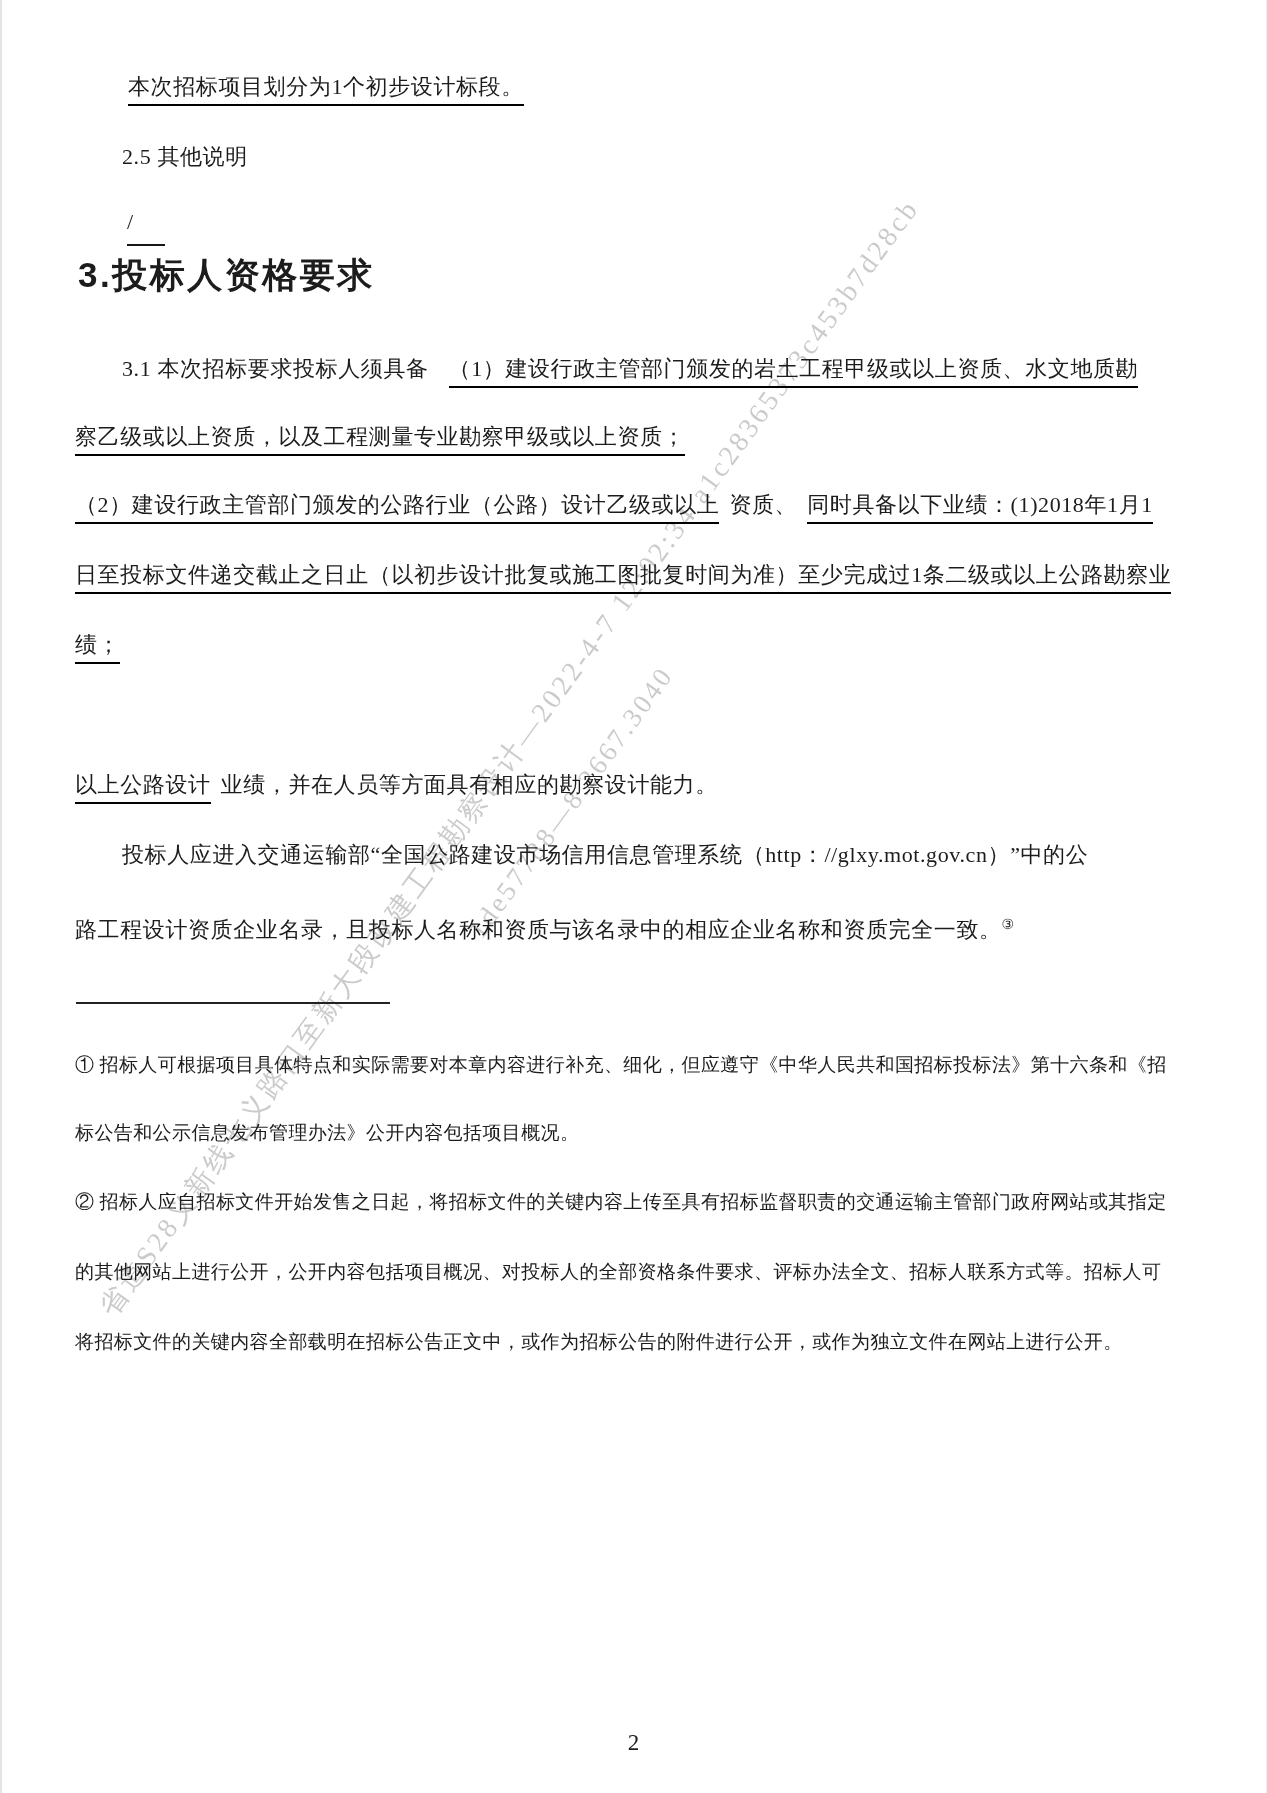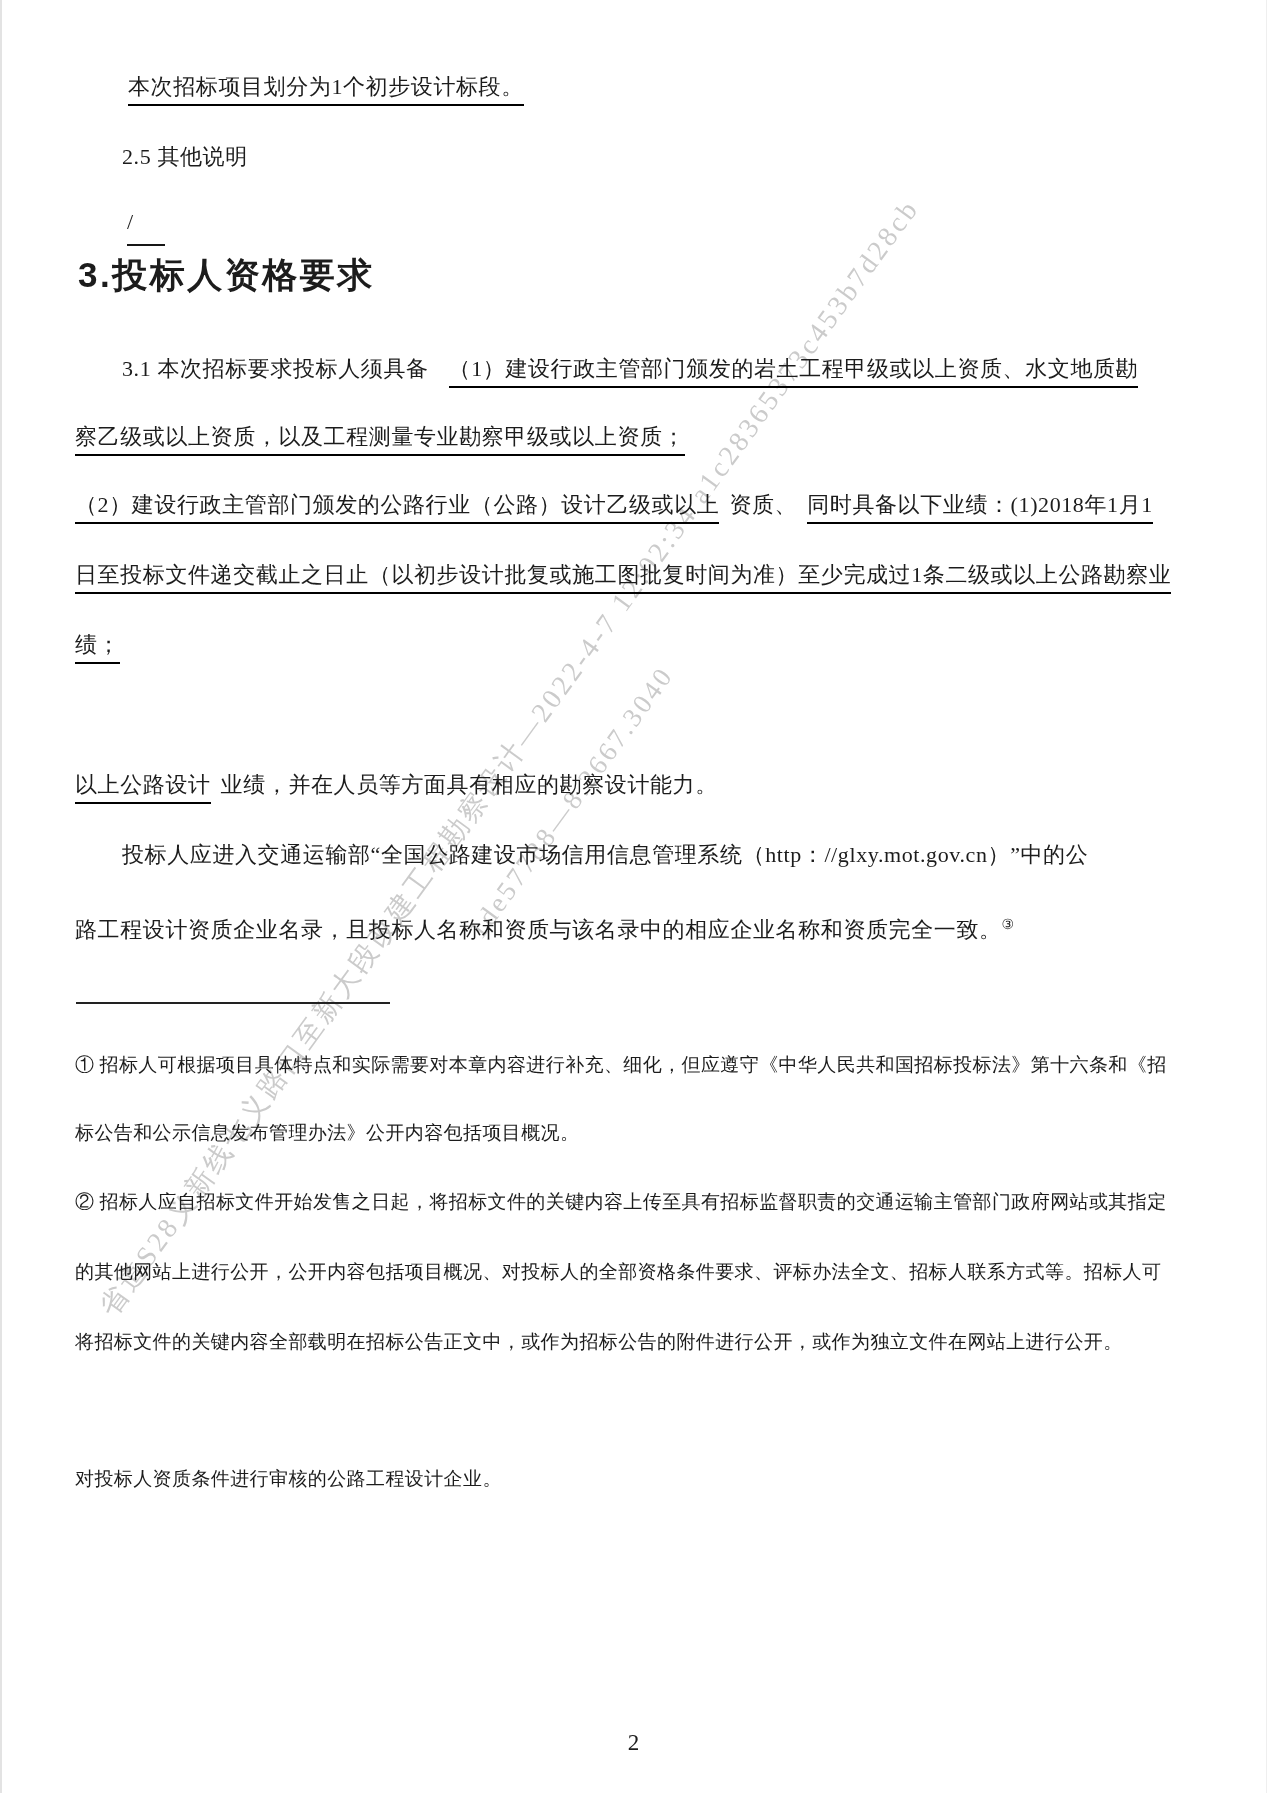--- a/index.html
+++ b/index.html
@@ -105,17 +105,16 @@
 
   <div class="tline" style="top:838px;left:122px">投标人应进入交通运输部“全国公路建设市场信用信息管理系统（http：//glxy.mot.gov.cn）”中的公</div>
 
   <div class="fnsep"></div>
 
   <div class="tline fnote" style="top:1048px;left:75px">① 招标人可根据项目具体特点和实际需要对本章内容进行补充、细化，但应遵守《中华人民共和国招标投标法》第十六条和《招</div>
   <div class="tline fnote" style="top:1116px;left:75px">标公告和公示信息发布管理办法》公开内容包括项目概况。</div>
   <div class="tline fnote" style="top:1185px;left:75px">② 招标人应自招标文件开始发售之日起，将招标文件的关键内容上传至具有招标监督职责的交通运输主管部门政府网站或其指定</div>
   <div class="tline fnote" style="top:1255px;left:75px">的其他网站上进行公开，公开内容包括项目概况、对投标人的全部资格条件要求、评标办法全文、招标人联系方式等。招标人可</div>
   <div class="tline fnote" style="top:1325px;left:75px">将招标文件的关键内容全部载明在招标公告正文中，或作为招标公告的附件进行公开，或作为独立文件在网站上进行公开。</div>
-  <div class="tline fnote" style="top:1462px;left:75px">对投标人资质条件进行审核的公路工程设计企业。</div>
 
   <div class="pageno">2</div>
 
 </div>
 
 </body></html>

